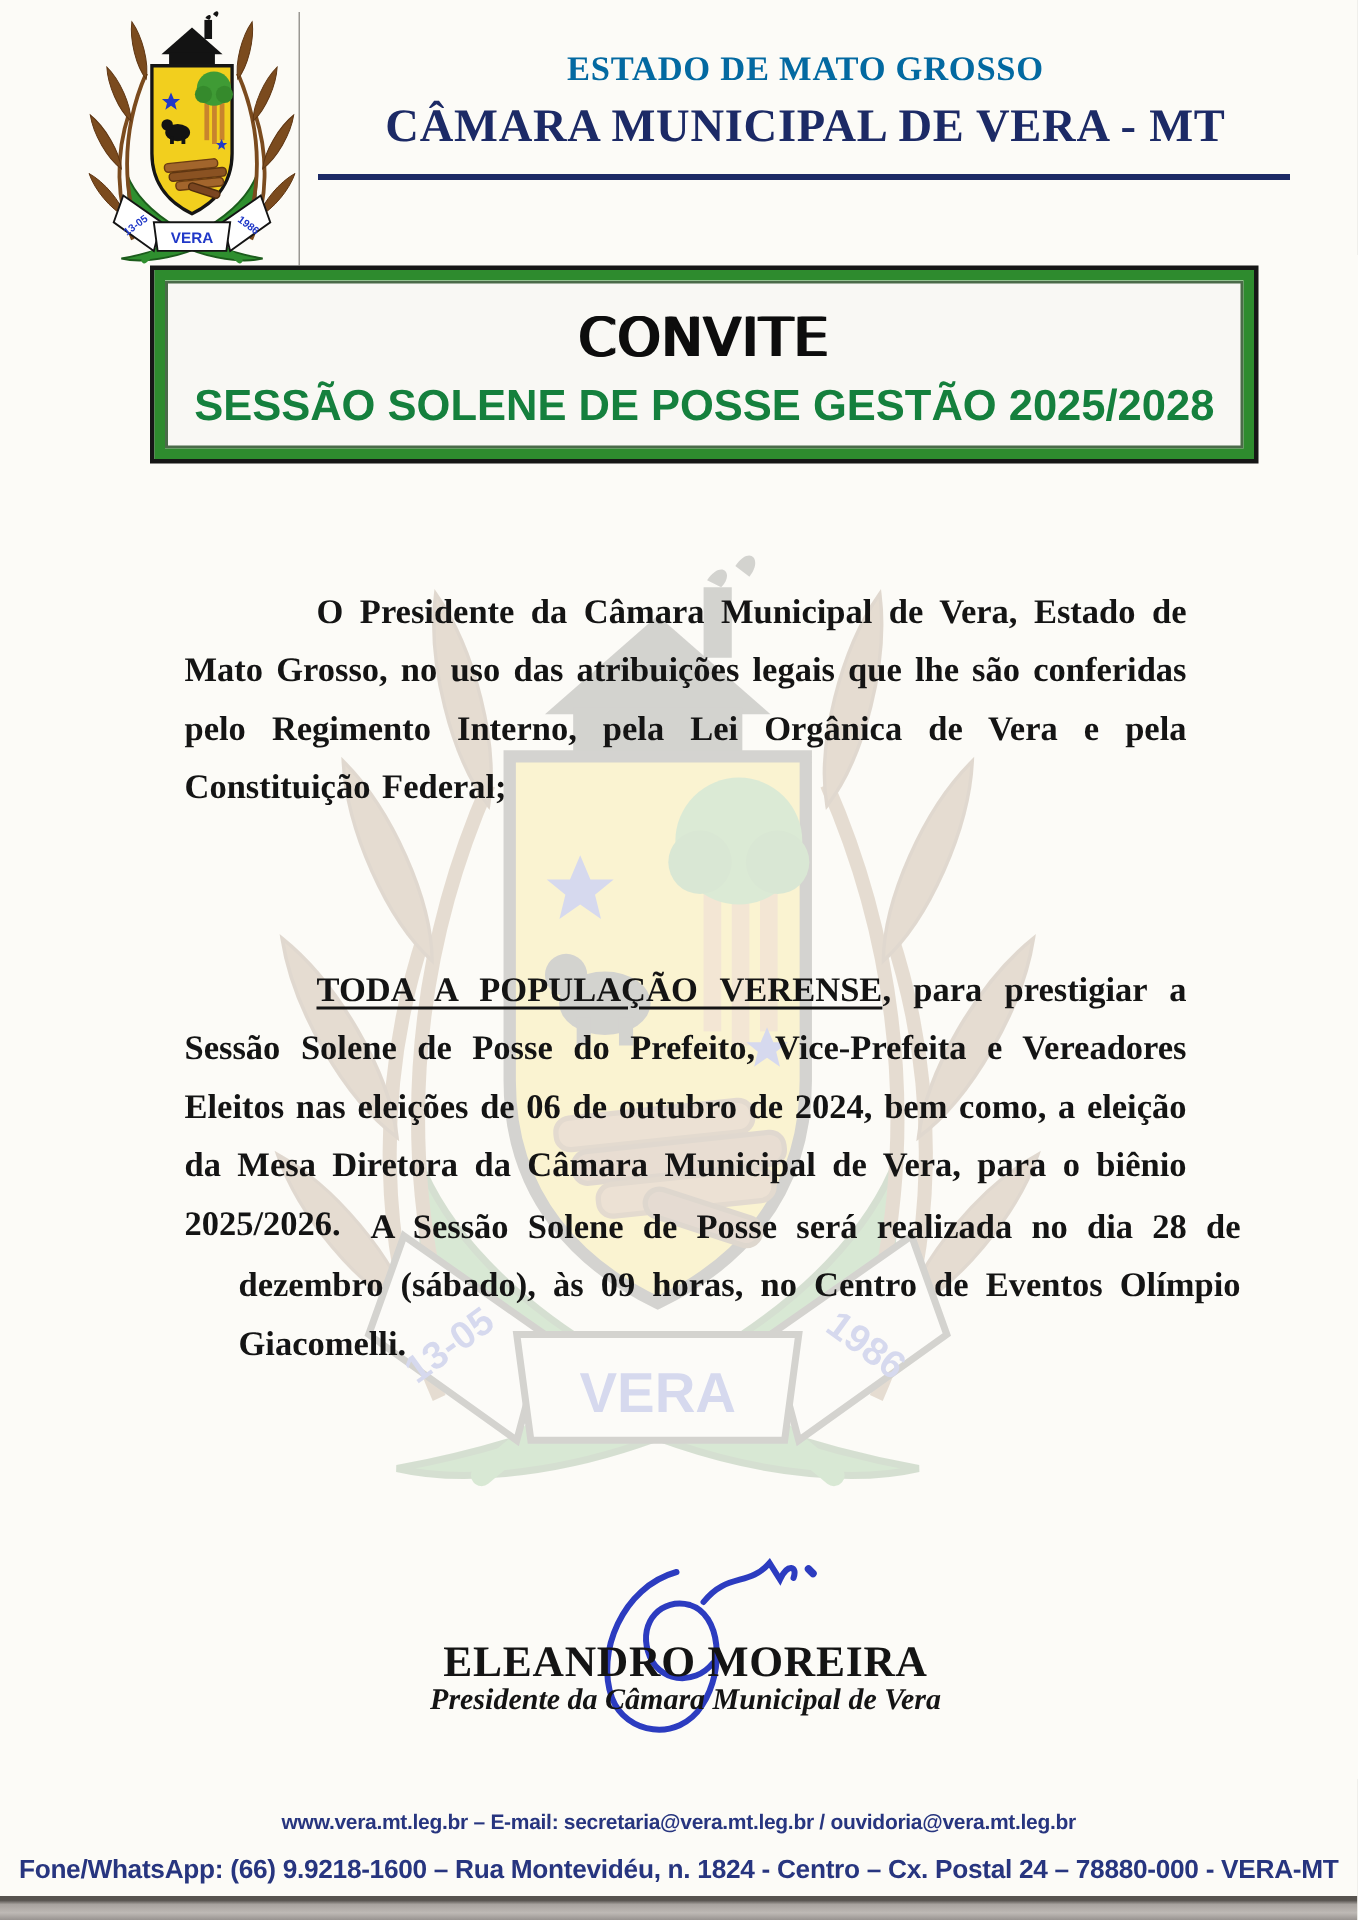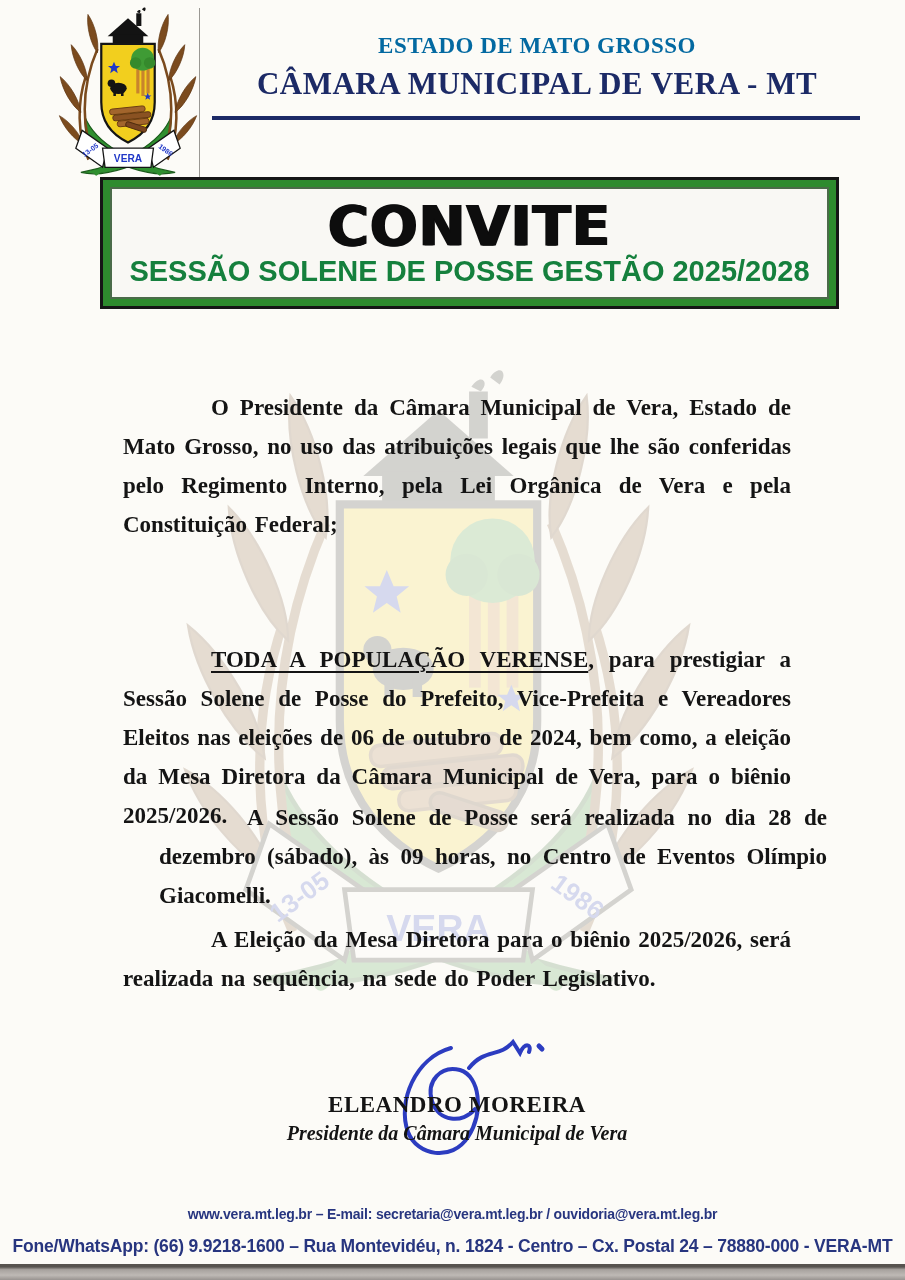--- a/index.html
+++ b/index.html
@@ -14,21 +14,21 @@
   .h-org{position:absolute;left:202px;top:66px;width:670px;text-align:center;
          font-size:31px;font-weight:700;color:#1c2a66;letter-spacing:.5px;}
   .h-divider{position:absolute;left:212px;top:116px;width:648px;height:4px;background:#1c2a66;}
 
   
   .convite-box{position:absolute;left:100px;top:177px;width:733px;height:126px;
                border:3px solid #161616;background:#f9f8f4;}
   .convite-inner{position:absolute;inset:0;border:7px solid #2e8b2e;
                  box-shadow:inset 0 0 0 2px rgba(16,60,16,.75);
                  display:flex;flex-direction:column;align-items:center;justify-content:center;}
-  .convite-title{font-family:"DejaVu Sans", sans-serif;font-weight:700;font-size:56px;
+  .convite-title{font-family:"DejaVu Sans", sans-serif;font-weight:400;font-size:36px;
                  line-height:56px;letter-spacing:1px;color:#0d0d0d;
                  text-shadow:1.2px 0 0 #0d0d0d,-1.2px 0 0 #0d0d0d;}
   .convite-sub{font-family:"Liberation Sans", sans-serif;font-weight:700;font-size:29px;
                line-height:34px;color:#15803d;letter-spacing:0;}
 
   
   .watermark{position:absolute;left:180px;top:368px;width:517px;height:658px;
              opacity:.17;pointer-events:none;}
 
   
@@ -39,21 +39,21 @@
   .convida{position:absolute;left:123px;top:546px;width:668px;text-align:center;
            font-size:31px;font-weight:700;letter-spacing:13px;color:#111;}
   .p2{top:640px;}
   .p3{top:798px;margin-left:36px;}
   .p4{top:920px;}
   .ul{text-decoration:underline;text-decoration-thickness:2px;text-underline-offset:4px;}
 
   
   .sig-ink{position:absolute;left:353px;top:1026px;width:232px;height:142px;}
   .sig-name{position:absolute;left:123px;top:1092px;width:668px;text-align:center;
-            font-size:23px;font-weight:700;letter-spacing:.5px;}
+            font-size:29px;font-weight:700;letter-spacing:.5px;}
   .sig-role{position:absolute;left:123px;top:1122px;width:668px;text-align:center;
             font-size:20px;font-weight:700;font-style:italic;}
 
   
   .footer-line{position:absolute;left:0;width:905px;text-align:center;
                font-family:"Liberation Sans", sans-serif;font-weight:700;
                color:#27357f;letter-spacing:-.2px;}
   .f1{top:1206px;font-size:14px;}
   .f2{top:1236px;font-size:17.5px;}
   .scan-bar{position:absolute;left:0;top:1264px;width:905px;height:16px;
@@ -157,21 +157,20 @@
 
   <div class="para indent p1">O Presidente da Câmara Municipal de Vera, Estado de Mato Grosso, no uso das atribuições legais que lhe são conferidas pelo Regimento Interno, pela Lei Orgânica de Vera e pela Constituição Federal;</div>
 
 
   <div class="para indent p2">
     <span class="ul">TODA A POPULAÇÃO VERENSE</span><span>, para prestigiar a Sessão Solene de Posse do Prefeito, Vice-Prefeita e Vereadores Eleitos nas eleições de 06 de outubro de 2024, bem como, a eleição da Mesa Diretora da Câmara Municipal de Vera, para o biênio 2025/2026.</span>
   </div>
 
   <div class="para indent p3">A Sessão Solene de Posse será realizada no dia 28 de dezembro (sábado), às 09 horas, no Centro de Eventos Olímpio Giacomelli.</div>
 
-  <div class="para indent p4">A Eleição da Mesa Diretora para o biênio 2025/2026, será realizada na sequência, na sede do Poder Legislativo.</div>
 
   <svg class="sig-ink" viewBox="0 0 232 142" xmlns="http://www.w3.org/2000/svg">
     <g fill="none" stroke="#2c3cc0" stroke-width="4" stroke-linecap="round">
       <path d="M98,22 C62,32 44,76 55,106 C64,130 99,136 115,111 C131,86 127,50 107,44 C88,39 73,55 79,75 C85,96 110,98 122,83"></path>
       <path d="M116,42 C132,22 146,32 160,16 L167,27 C172,16 179,18 176,26"></path>
       <path d="M186,20 L189,23" stroke-width="5"></path>
     </g>
   </svg>
   <div class="sig-name">ELEANDRO MOREIRA</div>
   <div class="sig-role">Presidente da Câmara Municipal de Vera</div>

